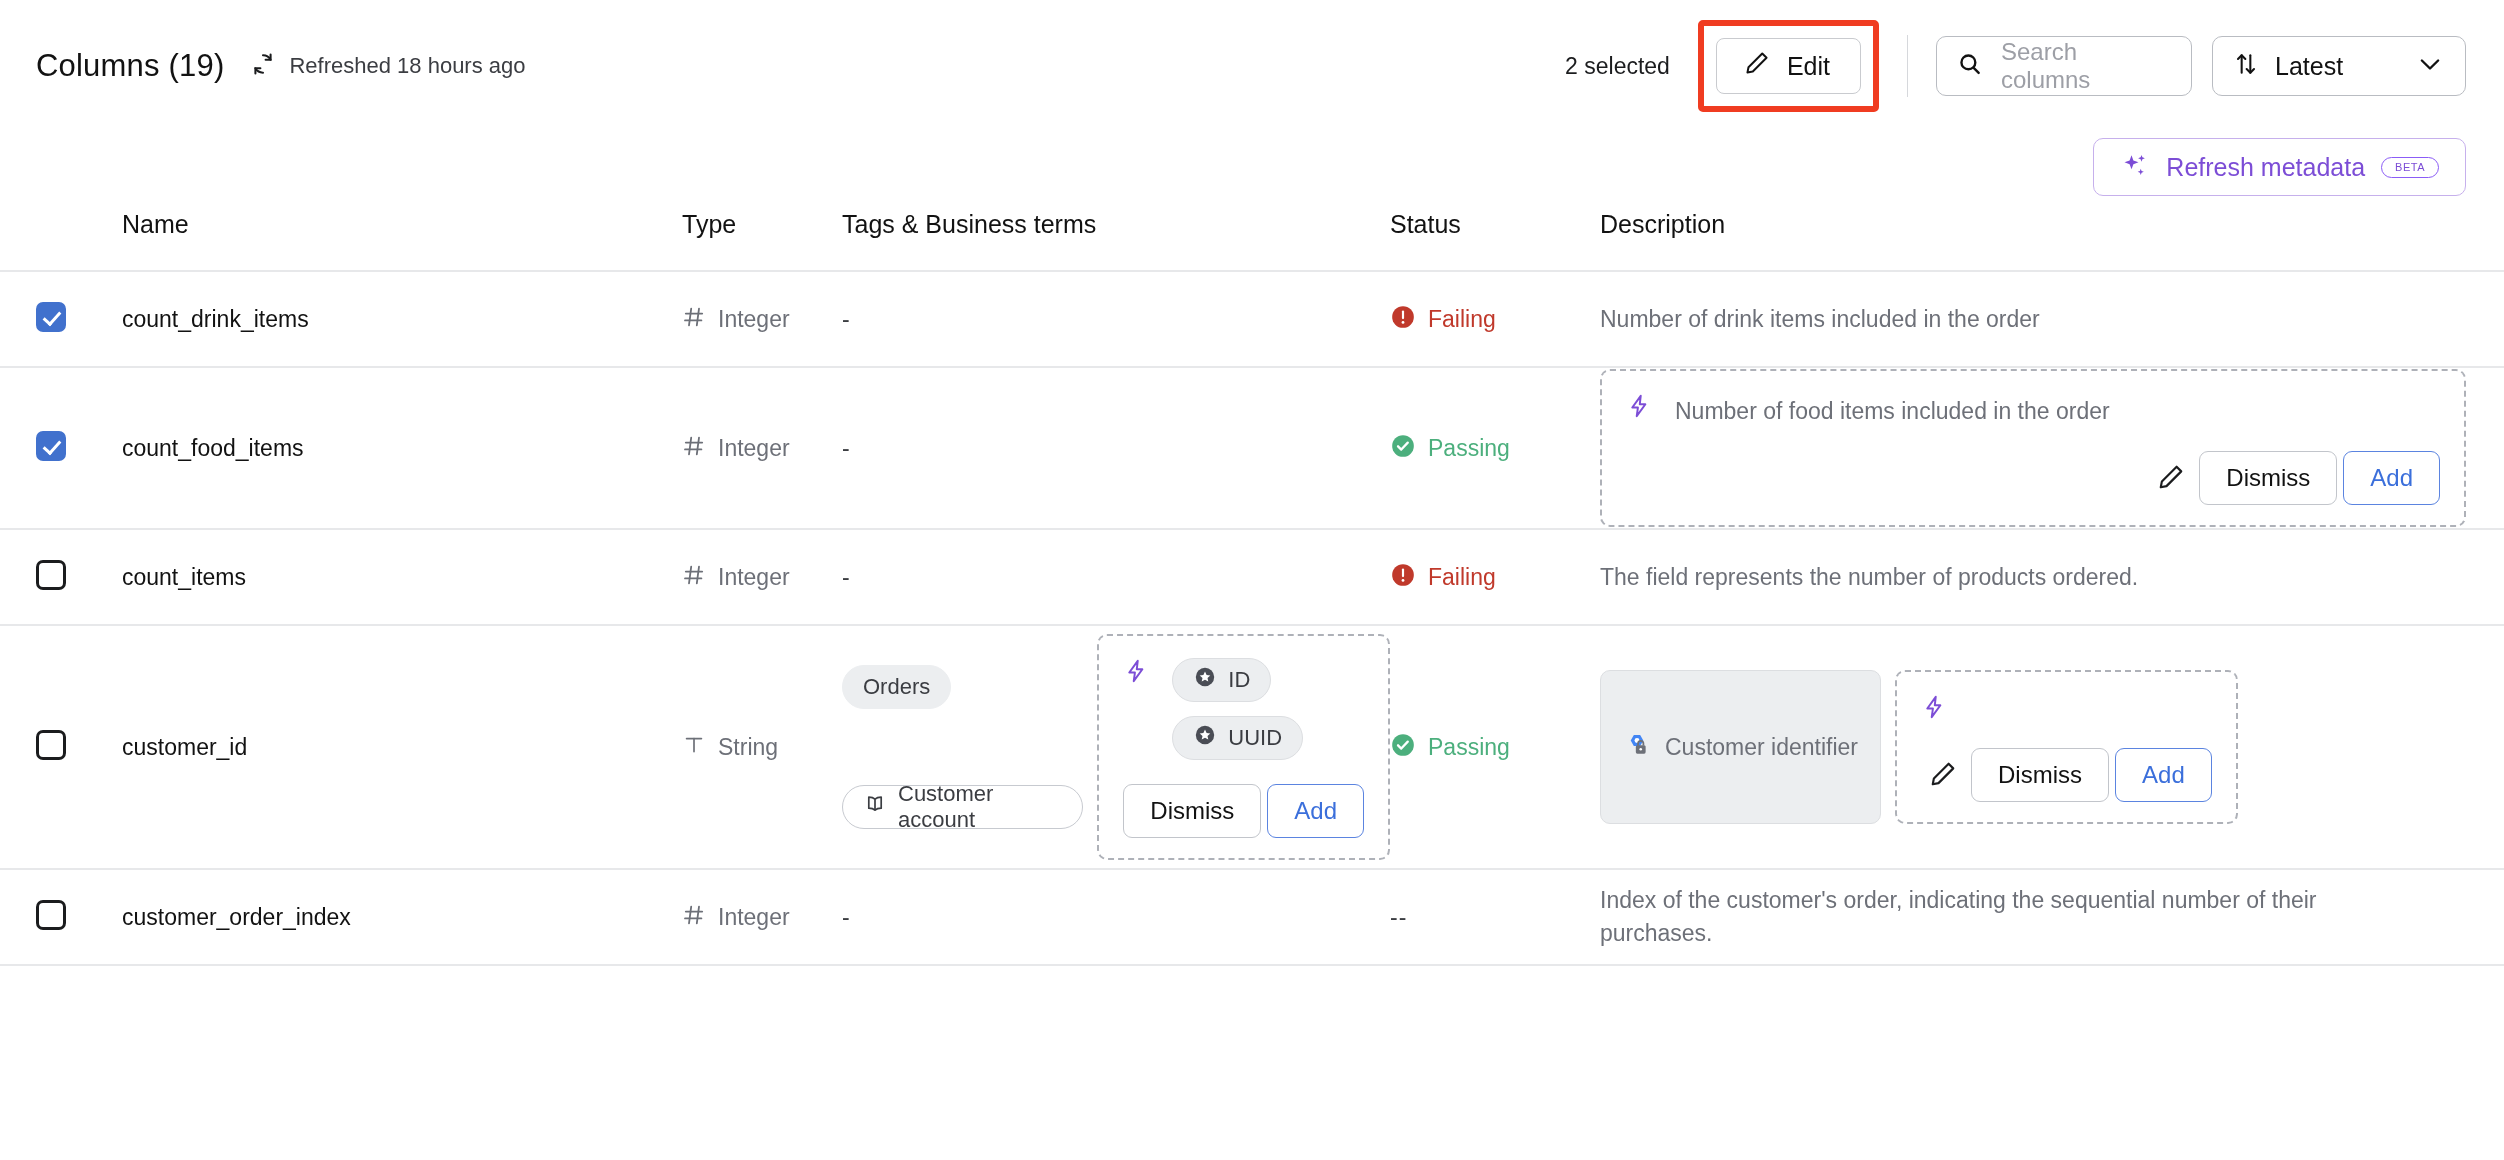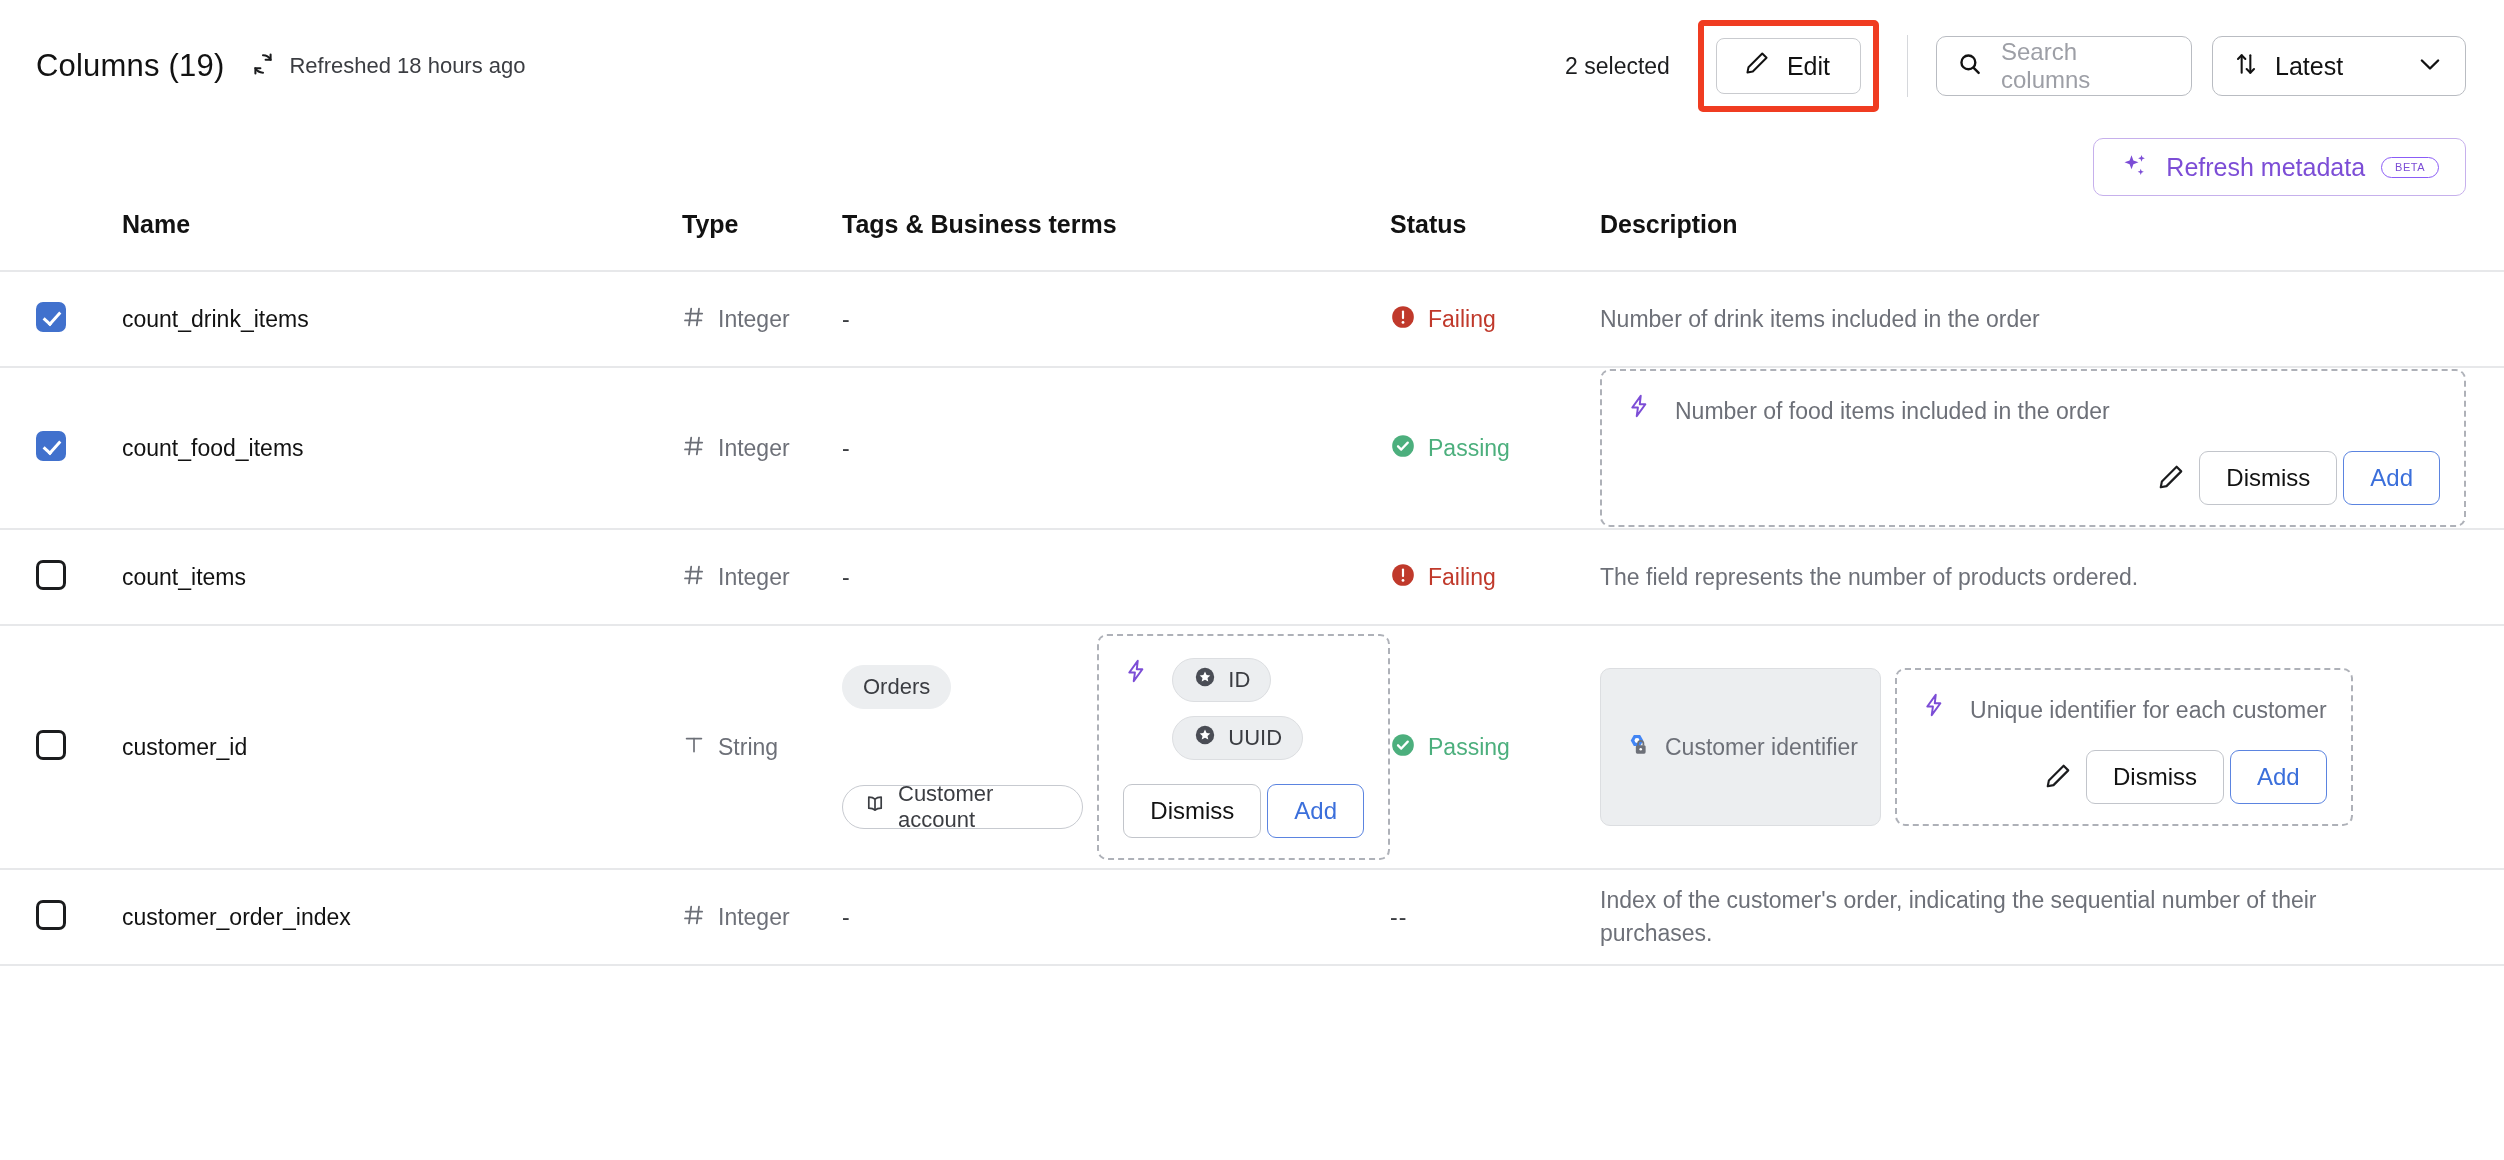--- a/index.html
+++ b/index.html
@@ -110,21 +110,21 @@
 
   
   .table { position: absolute; top: 210px; left: 0; width: 2504px; }
   .thead {
     display: flex;
     align-items: flex-start;
     padding: 0 38px 0 36px;
     height: 62px;
     border-bottom: 2px solid #e7e8ea;
   }
-  .th { font-size: 25px; color: #121212; font-weight: 700; }
+  .th { font-size: 25px; color: #121212; font-weight: 400; }
 
   .col-check { width: 86px; flex: 0 0 86px; }
   .col-name  { width: 560px; flex: 0 0 560px; }
   .col-type  { width: 160px; flex: 0 0 160px; }
   .col-tags  { width: 548px; flex: 0 0 548px; }
   .col-status{ width: 210px; flex: 0 0 210px; }
   .col-desc  { flex: 1 1 auto; }
 
   .row {
     display: flex;
@@ -530,21 +530,20 @@
           <span class="dlp-text">Customer identifier</span>
         </div>
 
         <div class="sugg">
           <div class="sugg-head">
             <span>
               <svg width="26" height="26" viewBox="0 0 24 24" fill="none" stroke="#7c4dd6" stroke-width="1.8" stroke-linejoin="round">
                 <path d="M13.6 2.6L5.8 13.4h5.2l-1.1 8 8-11h-5.2z"></path>
               </svg>
             </span>
-            <span class="sugg-text">Unique identifier for each customer</span>
           </div>
           <div class="sugg-actions">
             <button class="icon-btn">
               <span>
                 <svg width="30" height="30" viewBox="0 0 24 24" fill="none" stroke="#1b1c1e" stroke-width="1.7" stroke-linecap="round" stroke-linejoin="round">
                   <path d="M16.5 3.8l3.7 3.7L8.4 19.3l-4.6.9.9-4.6z"></path>
                 </svg>
               </span>
             </button>
             <button class="btn dismiss">Dismiss</button>

